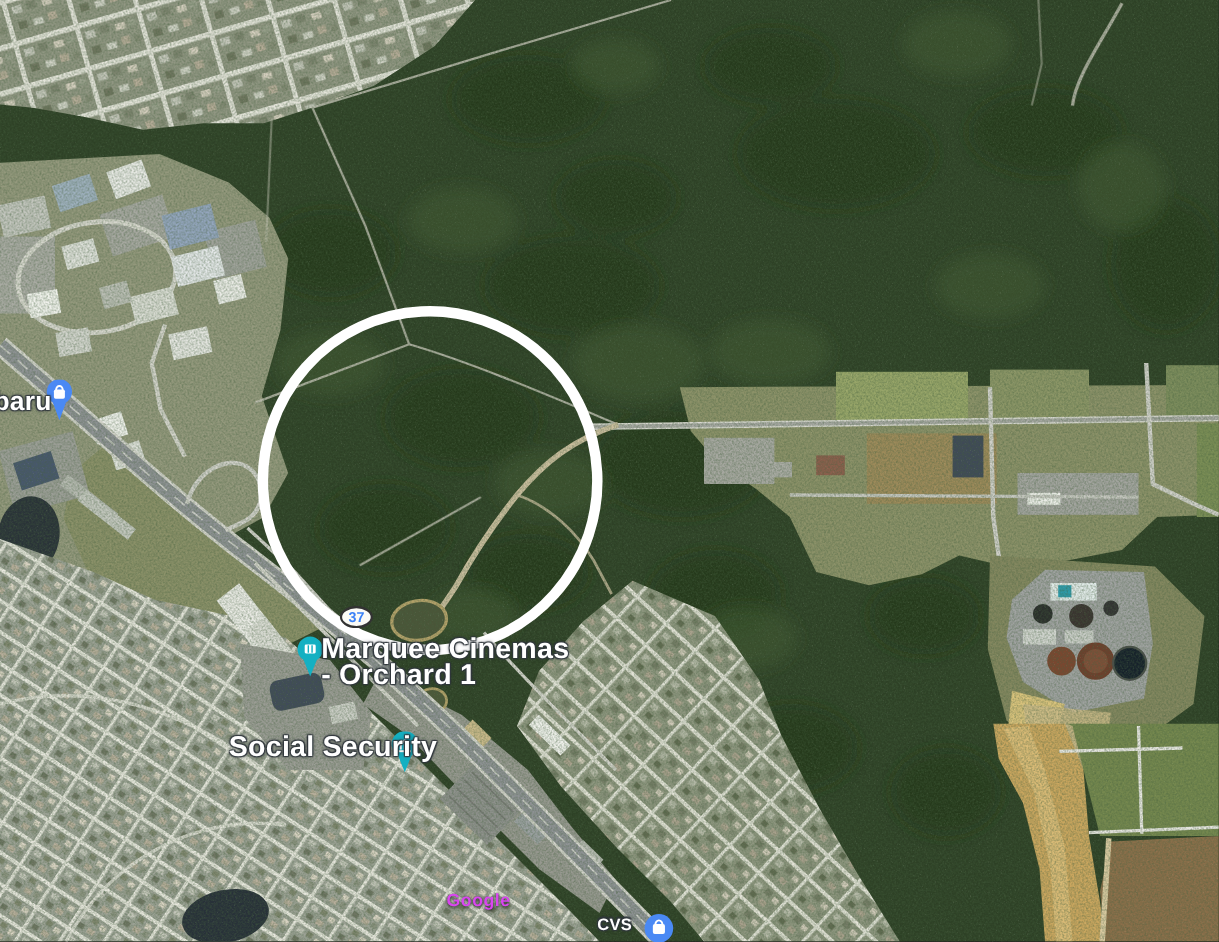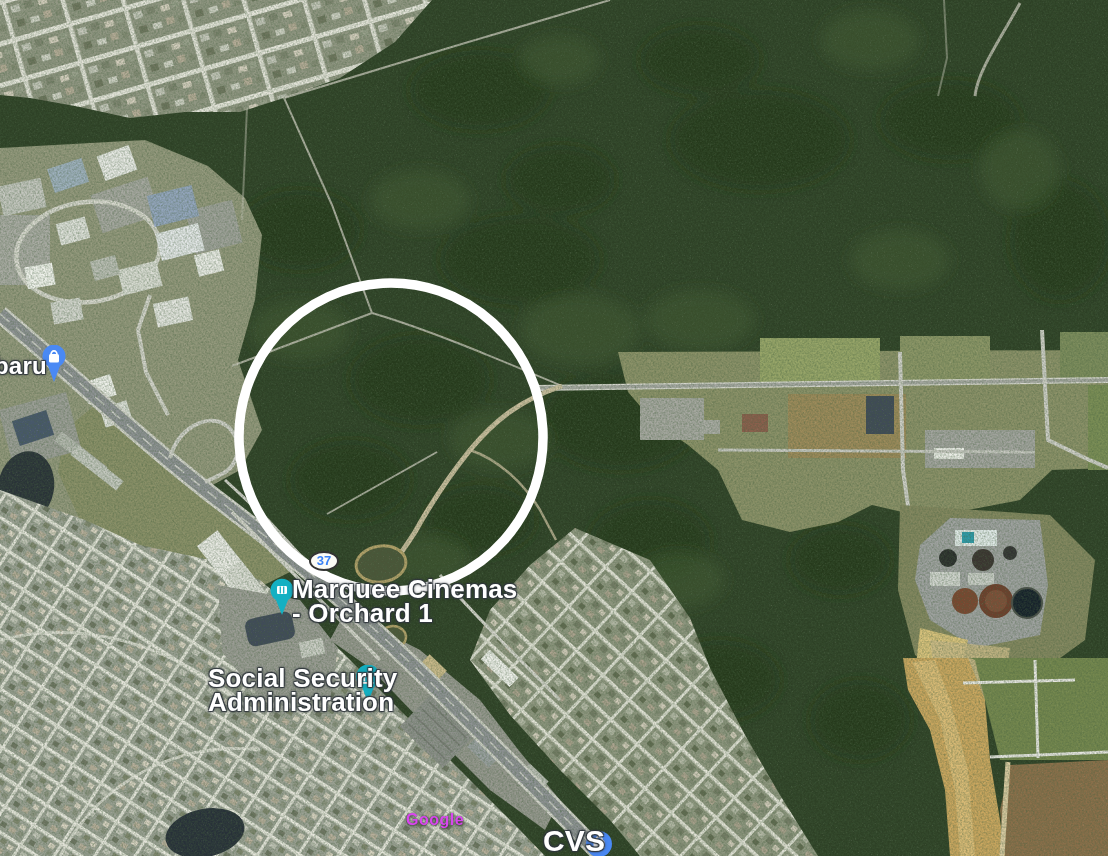--- a/index.html
+++ b/index.html
@@ -322,23 +322,22 @@
 
   <div class="maplabel" style="left:-6px;top:354px;font-size:24px">baru</div>
 
   <div class="maplabel" style="left:292px;top:577px">
     <div>Marquee Cinemas</div>
     <div>- Orchard 1</div>
   </div>
 
   <div class="maplabel" style="left:208px;top:666px">
     <div>Social Security</div>
-    <div>Administration</div>
   </div>
 
-  <div class="maplabel" style="left:543px;top:829px;font-size:30px">CVS</div>
+  <div class="maplabel" style="left:543px;top:829px;font-size:15px">CVS</div>
 
   <div class="watermark" style="left:406px;top:811px">Google</div>
 
   <div id="route-shield">37</div>
 
 
 </div>
 
 </body></html>

